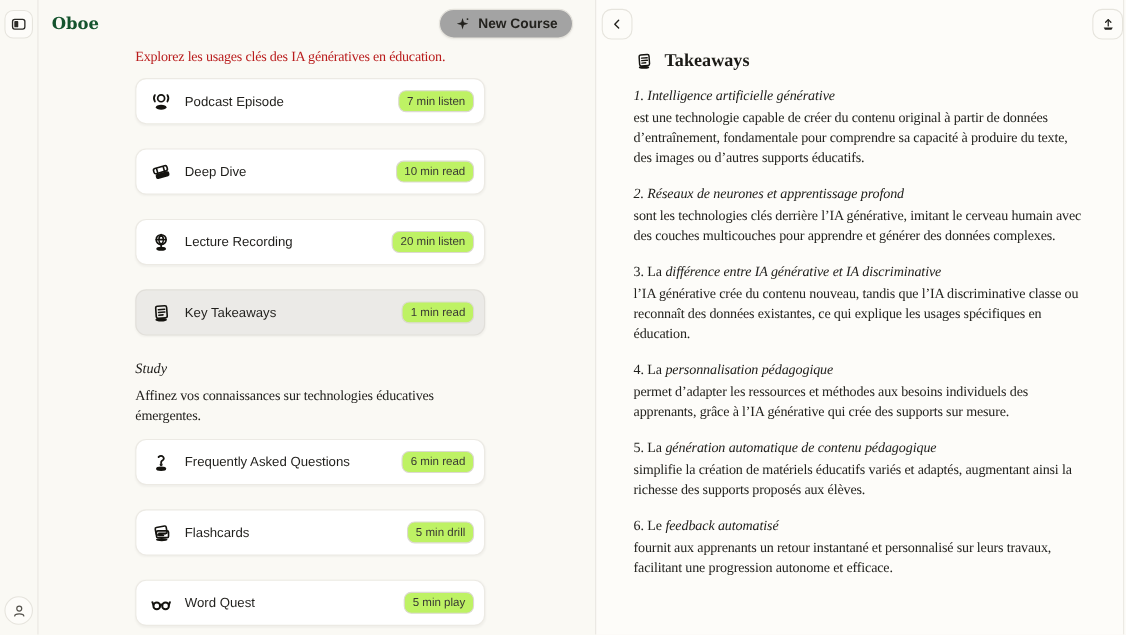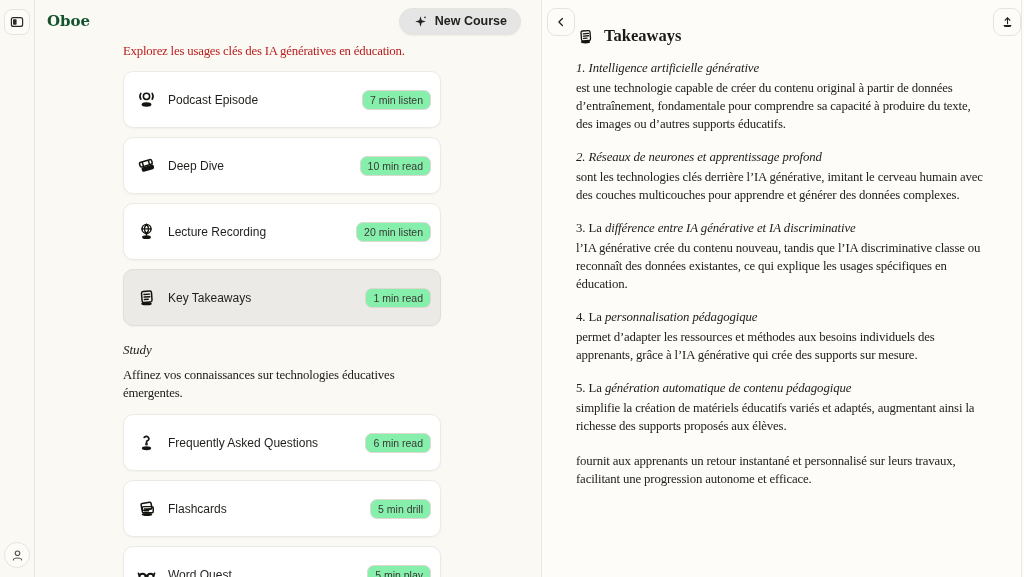--- a/index.html
+++ b/index.html
@@ -11,48 +11,48 @@
   .rail{flex:0 0 35px;border-right:1px solid #e9e7e1;display:flex;flex-direction:column;
         justify-content:space-between;align-items:center;padding:9px 0;}
   .icon-btn{width:26px;height:26px;border:1px solid #e6e4dd;background:#fdfcf9;border-radius:8px;
         display:flex;align-items:center;justify-content:center;cursor:pointer;padding:0;color:#2b2a26;}
   .icon-btn.round{border-radius:50%;color:#55534d;}
 
   
   .left-panel{flex:1;overflow:hidden;position:relative;}
   .left-header{display:flex;justify-content:space-between;align-items:center;padding:8px 20px 0 12px;height:34px;}
   .logo{font-family:"DejaVu Serif",serif;font-weight:700;font-size:15px;color:#14532d;cursor:pointer;}
-  .new-course-btn{display:flex;align-items:center;gap:7px;background:#e5e5e5;border:1px solid #e5e3dc;
+  .new-course-btn{display:flex;align-items:center;gap:7px;background:#a3a3a3;border:1px solid #e5e3dc;
         border-radius:999px;padding:5px 13px;font-size:12.5px;font-weight:600;color:#23221e;
         font-family:"Liberation Sans",sans-serif;box-shadow:0 1px 2px rgba(0,0,0,.05);cursor:pointer;}
   .left-col{width:318px;margin:10px 0 0 88px;}
   .intro{font-family:"Liberation Serif",serif;font-size:12.8px;letter-spacing:-.2px;white-space:nowrap;
         color:#b91c1c;margin:0 0 12px;}
-  .card{height:57px;background:#fff;border:1px solid #eceae4;border-radius:10px;
+  .card{height:42px;background:#fff;border:1px solid #eceae4;border-radius:10px;
         box-shadow:0 1px 2px rgba(26,26,24,.04);display:flex;align-items:center;
-        padding:0 9px 0 10px;margin-bottom:9px;cursor:pointer;}
+        padding:0 9px 0 10px;margin-bottom:22px;cursor:pointer;}
   .card.selected{background:#ebeae7;border-color:#e1dfda;}
   .c-icon{width:24px;display:flex;justify-content:center;margin-right:10px;color:#14130f;flex:0 0 24px;}
   .c-label{font-size:12px;font-weight:500;color:#201f1c;}
-  .badge{margin-left:auto;border:1px solid #dcd9d1;background:#86efac;border-radius:7px;
+  .badge{margin-left:auto;border:1px solid #dcd9d1;background:#bef264;border-radius:7px;
         padding:3px 7px;font-size:10.5px;color:#393833;white-space:nowrap;}
   .section-label{font-family:"Liberation Serif",serif;font-style:italic;font-size:13px;
         margin:16px 0 8px;color:#21201d;}
   .section-desc{font-family:Liberation Serif, serif;font-size:12.8px;letter-spacing:-.15px;
         line-height:18px;color:#21201d;margin:0 0 12px;}
 
   
   .right-panel{flex:0 0 483px;background:#fdfcf9;border-left:1px solid #e9e7e1;position:relative;overflow:hidden;}
   .right-panel .track{position:absolute;top:0;bottom:0;right:2px;width:1px;background:#eae8e2;}
   .rp-btn{position:absolute;top:8px;width:28px;height:28px;border:1px solid #e6e4dd;background:#fdfcf9;
         border-radius:9px;display:flex;align-items:center;justify-content:center;cursor:pointer;
         padding:0;color:#23221e;}
   .rp-btn.back{left:5px;}
   .rp-btn.share{right:3px;}
-  .article{padding:26px 34px 0;font-family:"Liberation Serif",serif;color:#23221e;}
+  .article{padding:45px 34px 0;font-family:"Liberation Serif",serif;color:#23221e;}
   .article-title{display:flex;align-items:center;gap:9px;font-weight:700;font-size:16.5px;
         color:#1b1a16;margin:0 0 15px;}
   .article-title .t-icon{color:#14130f;display:flex;}
   .sec{margin-bottom:17px;}
   .sec-h{font-size:12.8px;letter-spacing:-.1px;margin-bottom:3px;color:#21201d;}
   .sec-h .it{font-style:italic;}
   .sec-b{font-size:12.8px;letter-spacing:-.15px;line-height:18px;margin:0;}
 </style>
 </head>
 <body>
@@ -240,20 +240,21 @@
         <div class="sec-h"><span>4. La </span><span class="it">personnalisation pédagogique</span></div>
         <p class="sec-b">permet d’adapter les ressources et méthodes aux besoins individuels des apprenants, grâce à l’IA générative qui crée des supports sur mesure.</p>
       </div>
 
       <div class="sec">
         <div class="sec-h"><span>5. La </span><span class="it">génération automatique de contenu pédagogique</span></div>
         <p class="sec-b">simplifie la création de matériels éducatifs variés et adaptés, augmentant ainsi la richesse des supports proposés aux élèves.</p>
       </div>
 
       <div class="sec">
+        <div class="sec-h"><span>6. Le </span><span class="it">feedback automatisé</span></div>
         <p class="sec-b">fournit aux apprenants un retour instantané et personnalisé sur leurs travaux, facilitant une progression autonome et efficace.</p>
       </div>
     </div>
 
     <div class="track"></div>
   </div>
 
 </div>
 
 </body></html>

